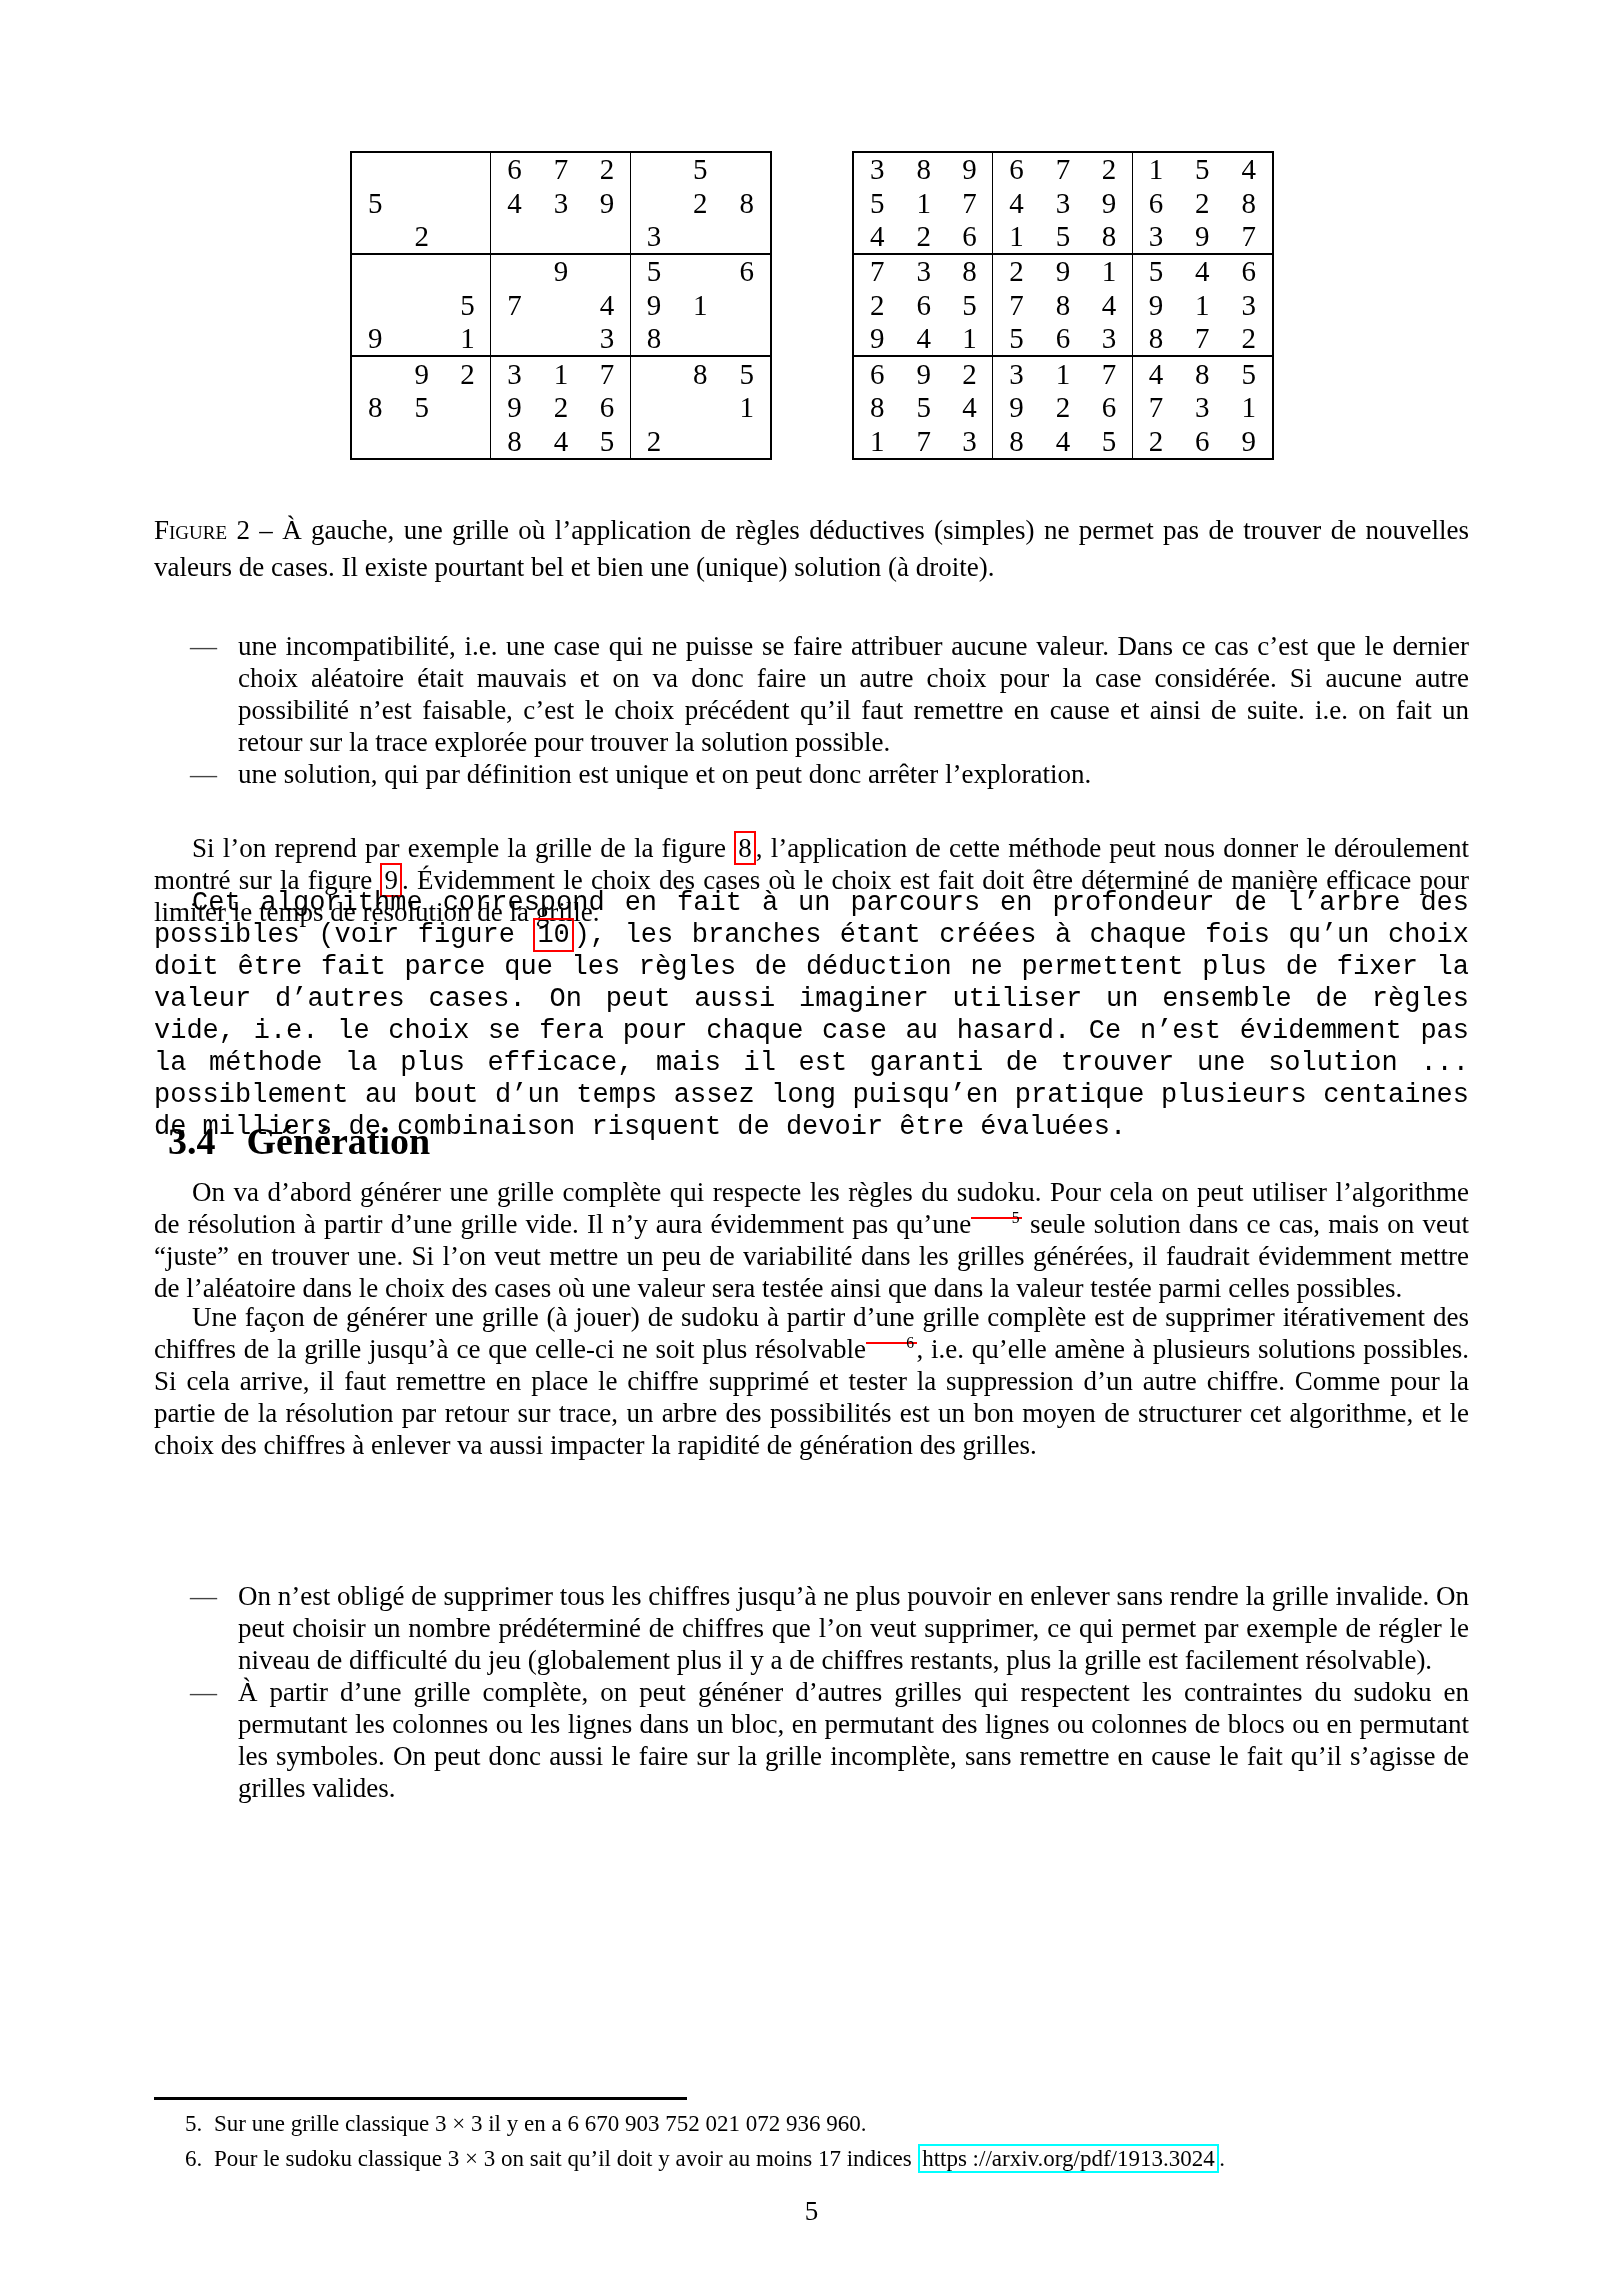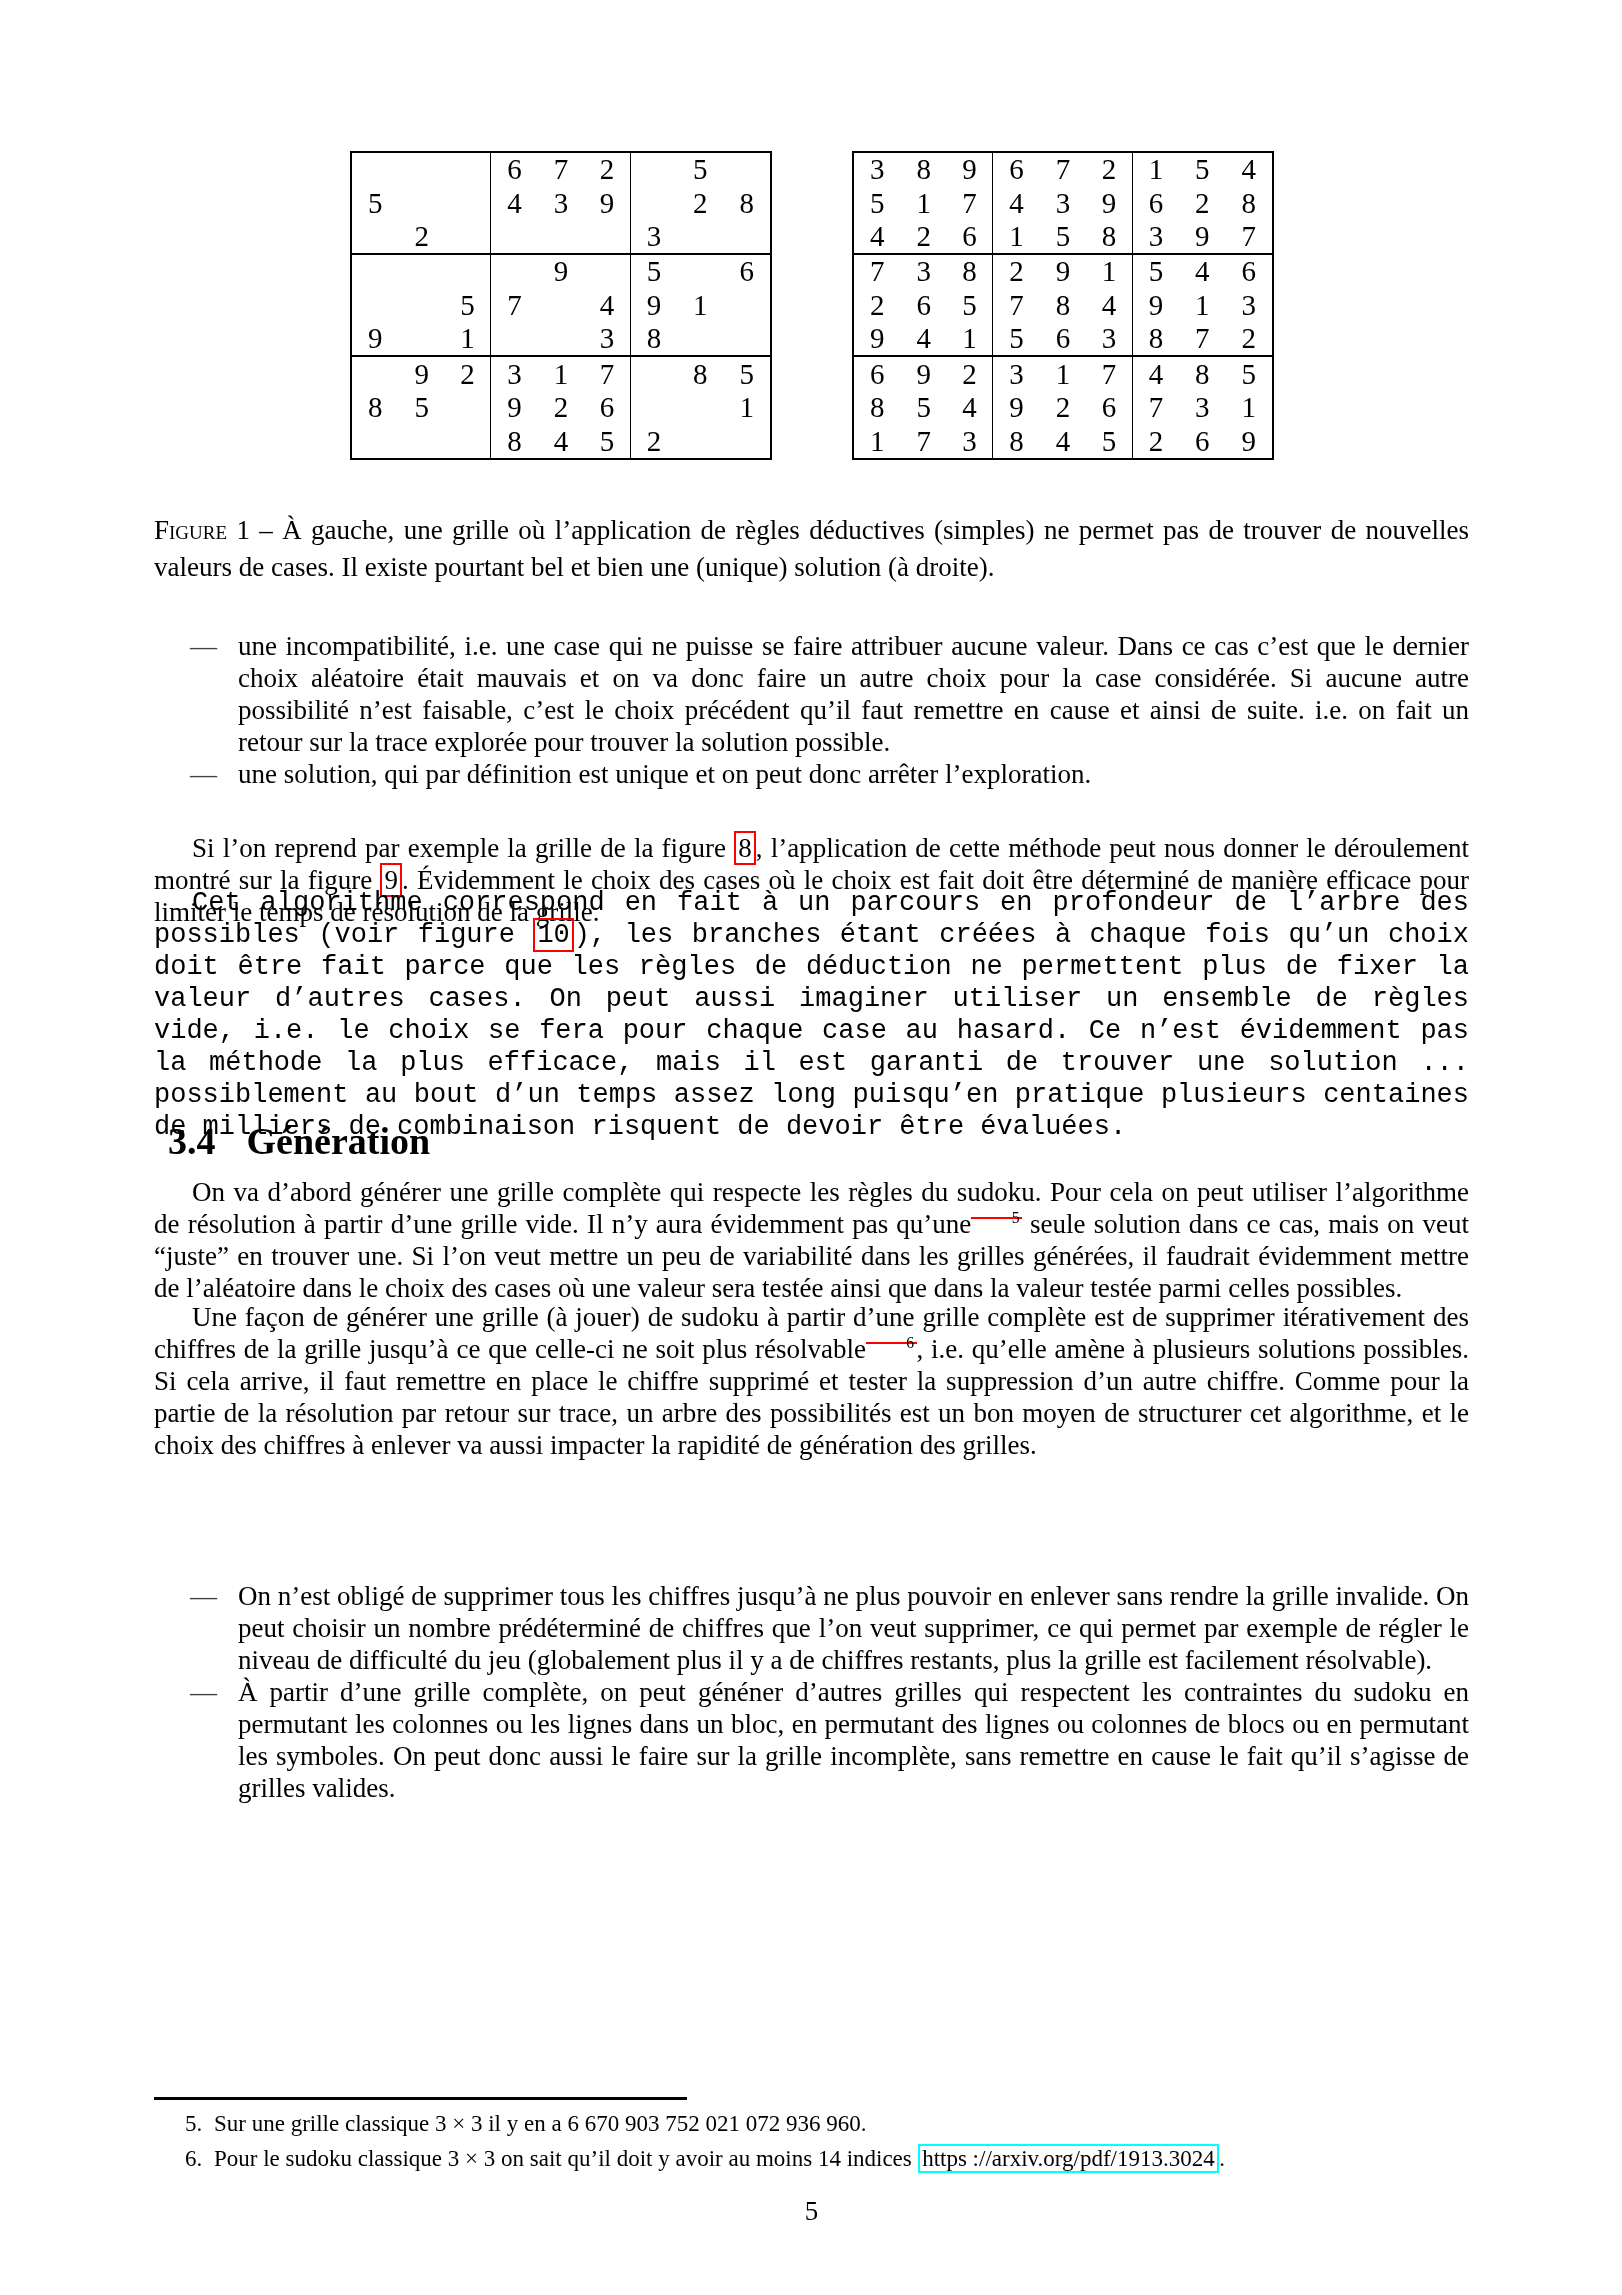--- a/index.html
+++ b/index.html
@@ -215,21 +215,21 @@
       <div class="sudoku-cell">7</div>
       <div class="sudoku-cell v-sep">3</div>
       <div class="sudoku-cell">8</div>
       <div class="sudoku-cell">4</div>
       <div class="sudoku-cell v-sep">5</div>
       <div class="sudoku-cell">2</div>
       <div class="sudoku-cell">6</div>
       <div class="sudoku-cell">9</div>
     </div>
 
-  <div class="tblock caption"><span class="figlabel">Figure 1</span>&nbsp;<span>–</span>&nbsp;<span>À gauche, une grille où l’application de règles déductives (simples) ne permet pas de trouver de nouvelles valeurs de cases. Il existe pourtant bel et bien une (unique) solution (à droite).</span></div>
+  <div class="tblock caption"><span class="figlabel">Figure 2</span>&nbsp;<span>–</span>&nbsp;<span>À gauche, une grille où l’application de règles déductives (simples) ne permet pas de trouver de nouvelles valeurs de cases. Il existe pourtant bel et bien une (unique) solution (à droite).</span></div>
 
   <div class="tblock list1">
     <div class="list-item">
       <span class="marker">—</span>
       <span><span class="seg-plain">une incompatibilité, i.e. une case qui ne puisse se faire attribuer aucune valeur. Dans ce cas c’est que le dernier choix aléatoire était mauvais et on va donc faire un autre choix pour la case considérée. Si aucune autre possibilité n’est faisable, c’est le choix précédent qu’il faut remettre en cause et ainsi de suite. i.e. on fait un retour sur la trace explorée pour trouver la solution possible.</span></span>
     </div>
     <div class="list-item">
       <span class="marker">—</span>
       <span><span class="seg-plain">une solution, qui par définition est unique et on peut donc arrêter l’exploration.</span></span>
     </div>
@@ -258,20 +258,20 @@
   </div>
 
   <div class="footnote-rule"></div>
   <div class="footnotes">
     <div class="footnote-line">
       <span class="fn-number">5.</span>
       <span><span class="seg-plain">Sur une grille classique 3 × 3 il y en a 6 670 903 752 021 072 936 960.</span></span>
     </div>
     <div class="footnote-line">
       <span class="fn-number">6.</span>
-      <span><span class="seg-plain">Pour le sudoku classique 3 × 3 on sait qu’il doit y avoir au moins 14 indices </span><span class="seg-urlbox">https ://arxiv.org/pdf/1913.3024</span><span class="seg-plain">.</span></span>
+      <span><span class="seg-plain">Pour le sudoku classique 3 × 3 on sait qu’il doit y avoir au moins 17 indices </span><span class="seg-urlbox">https ://arxiv.org/pdf/1913.3024</span><span class="seg-plain">.</span></span>
     </div>
   </div>
 
   <div class="page-number">5</div>
 
 </div>
 
 
 </body></html>

